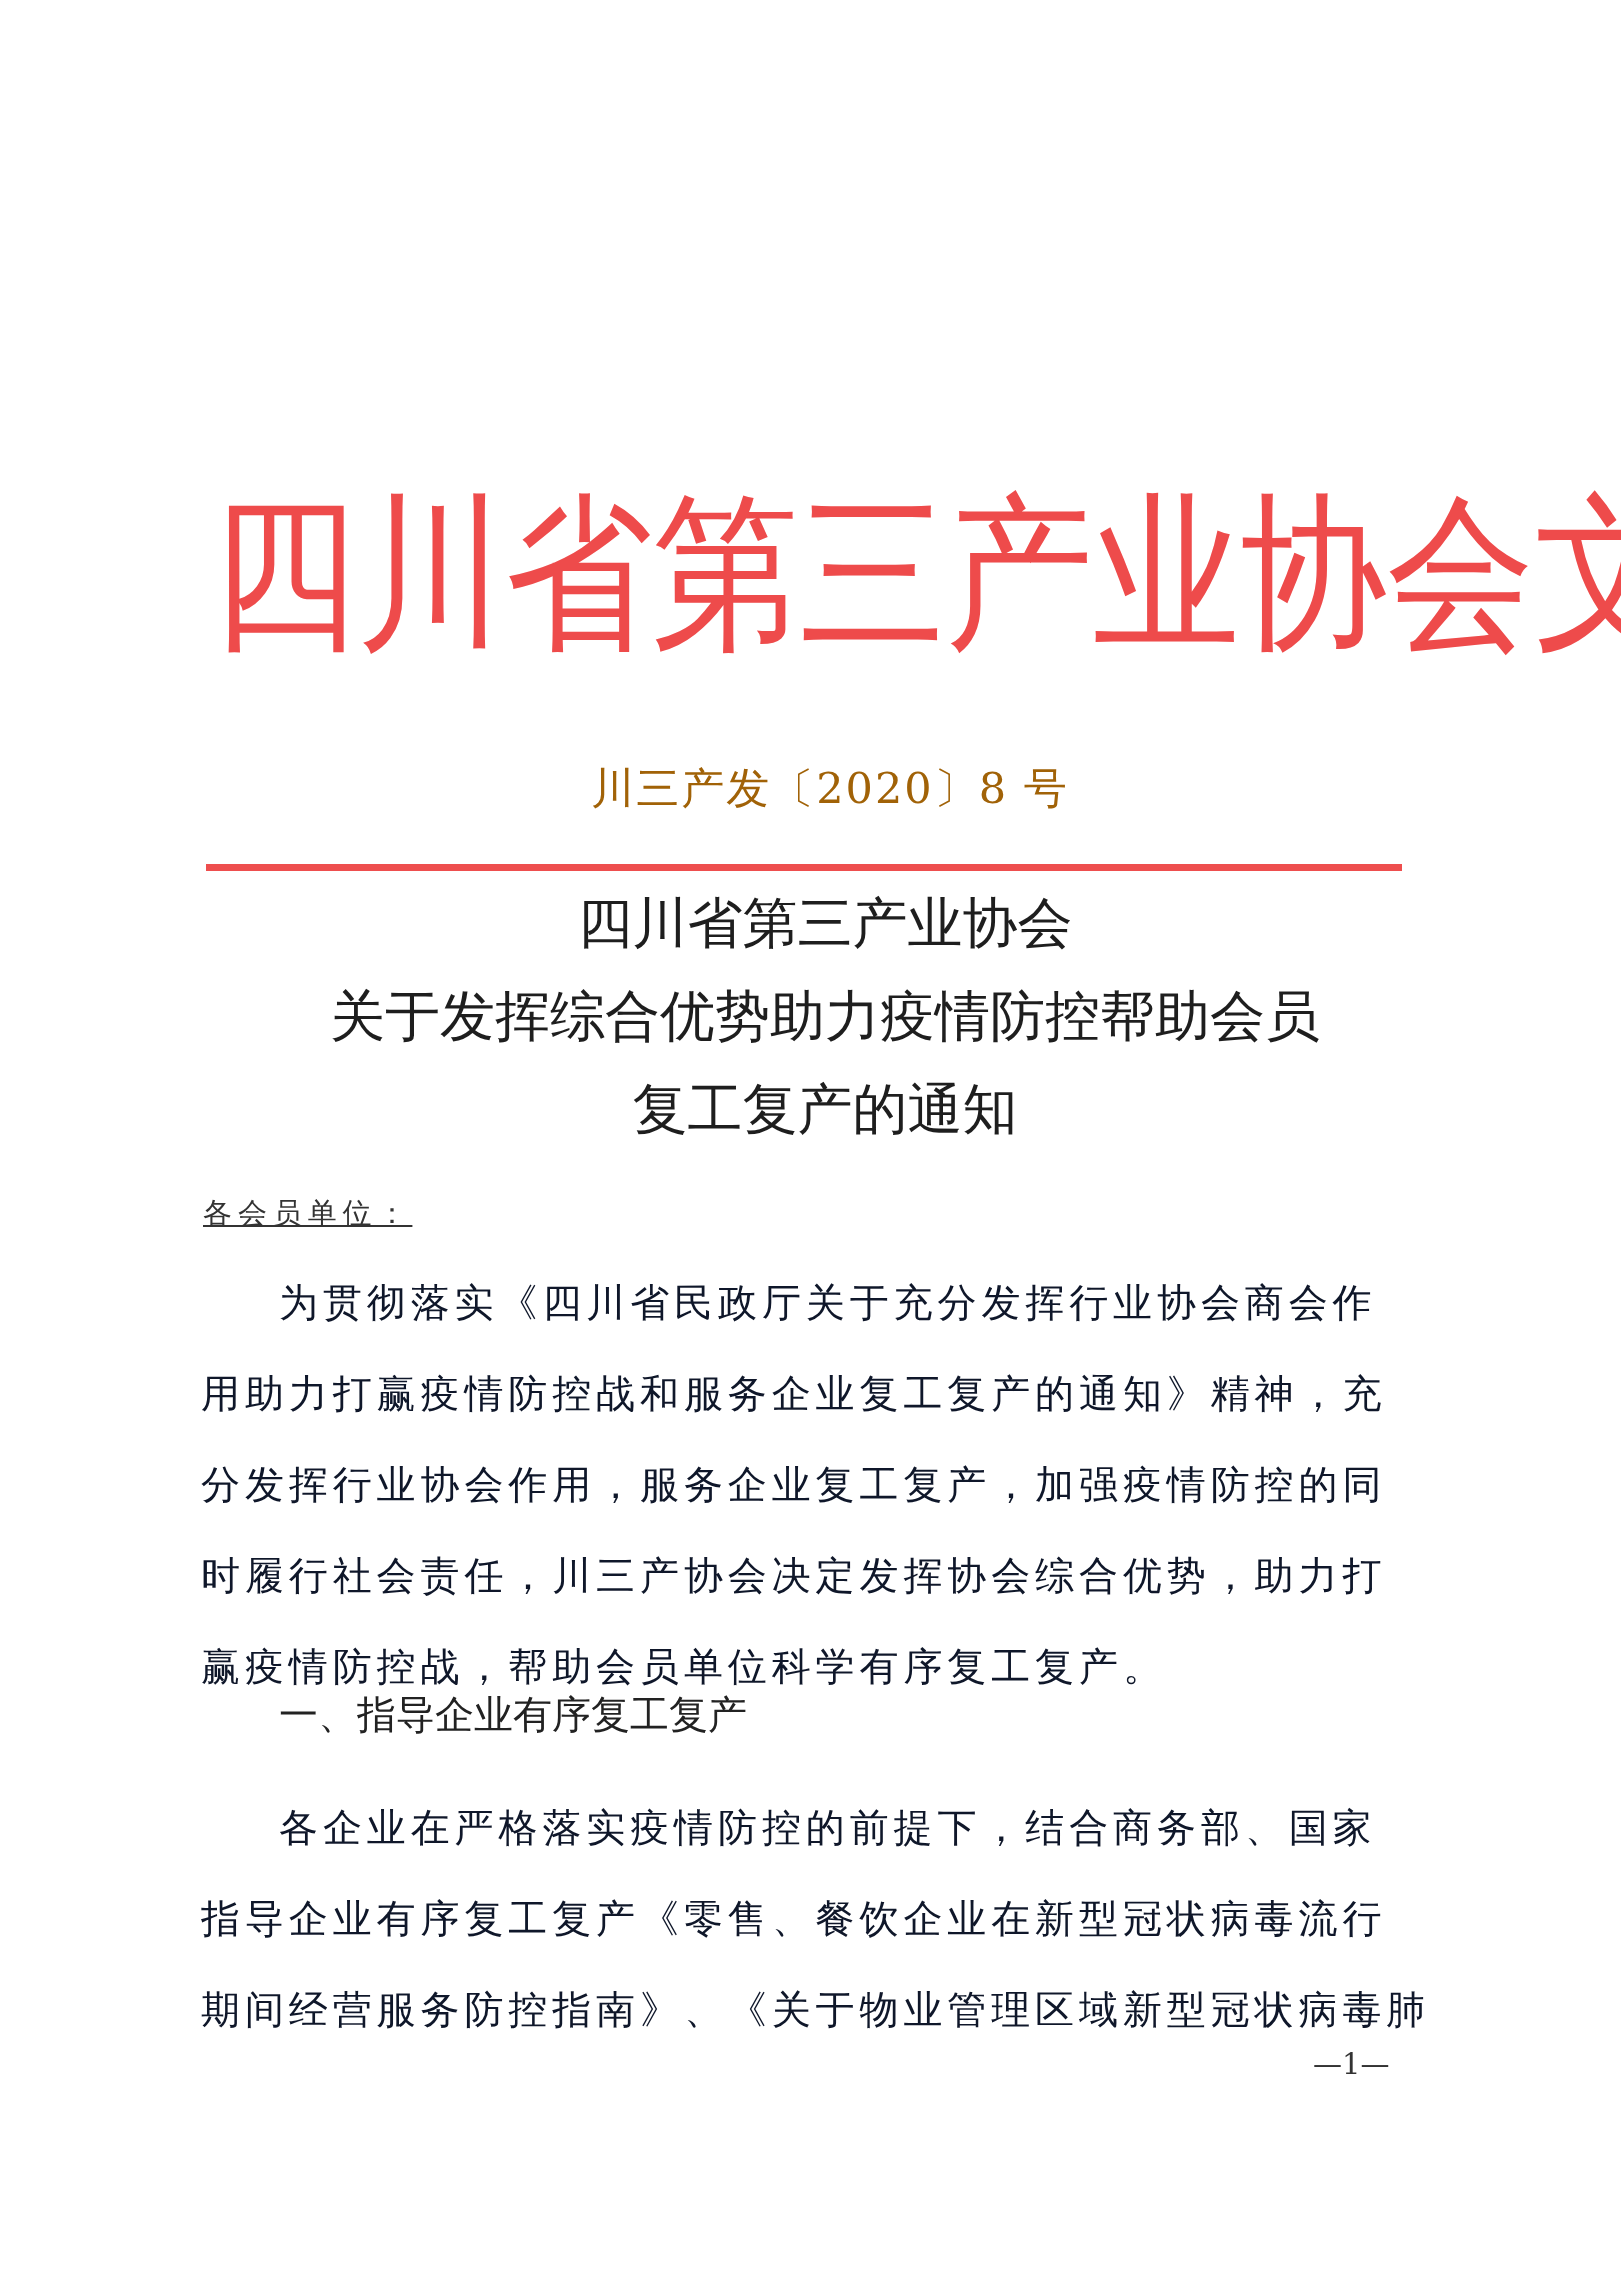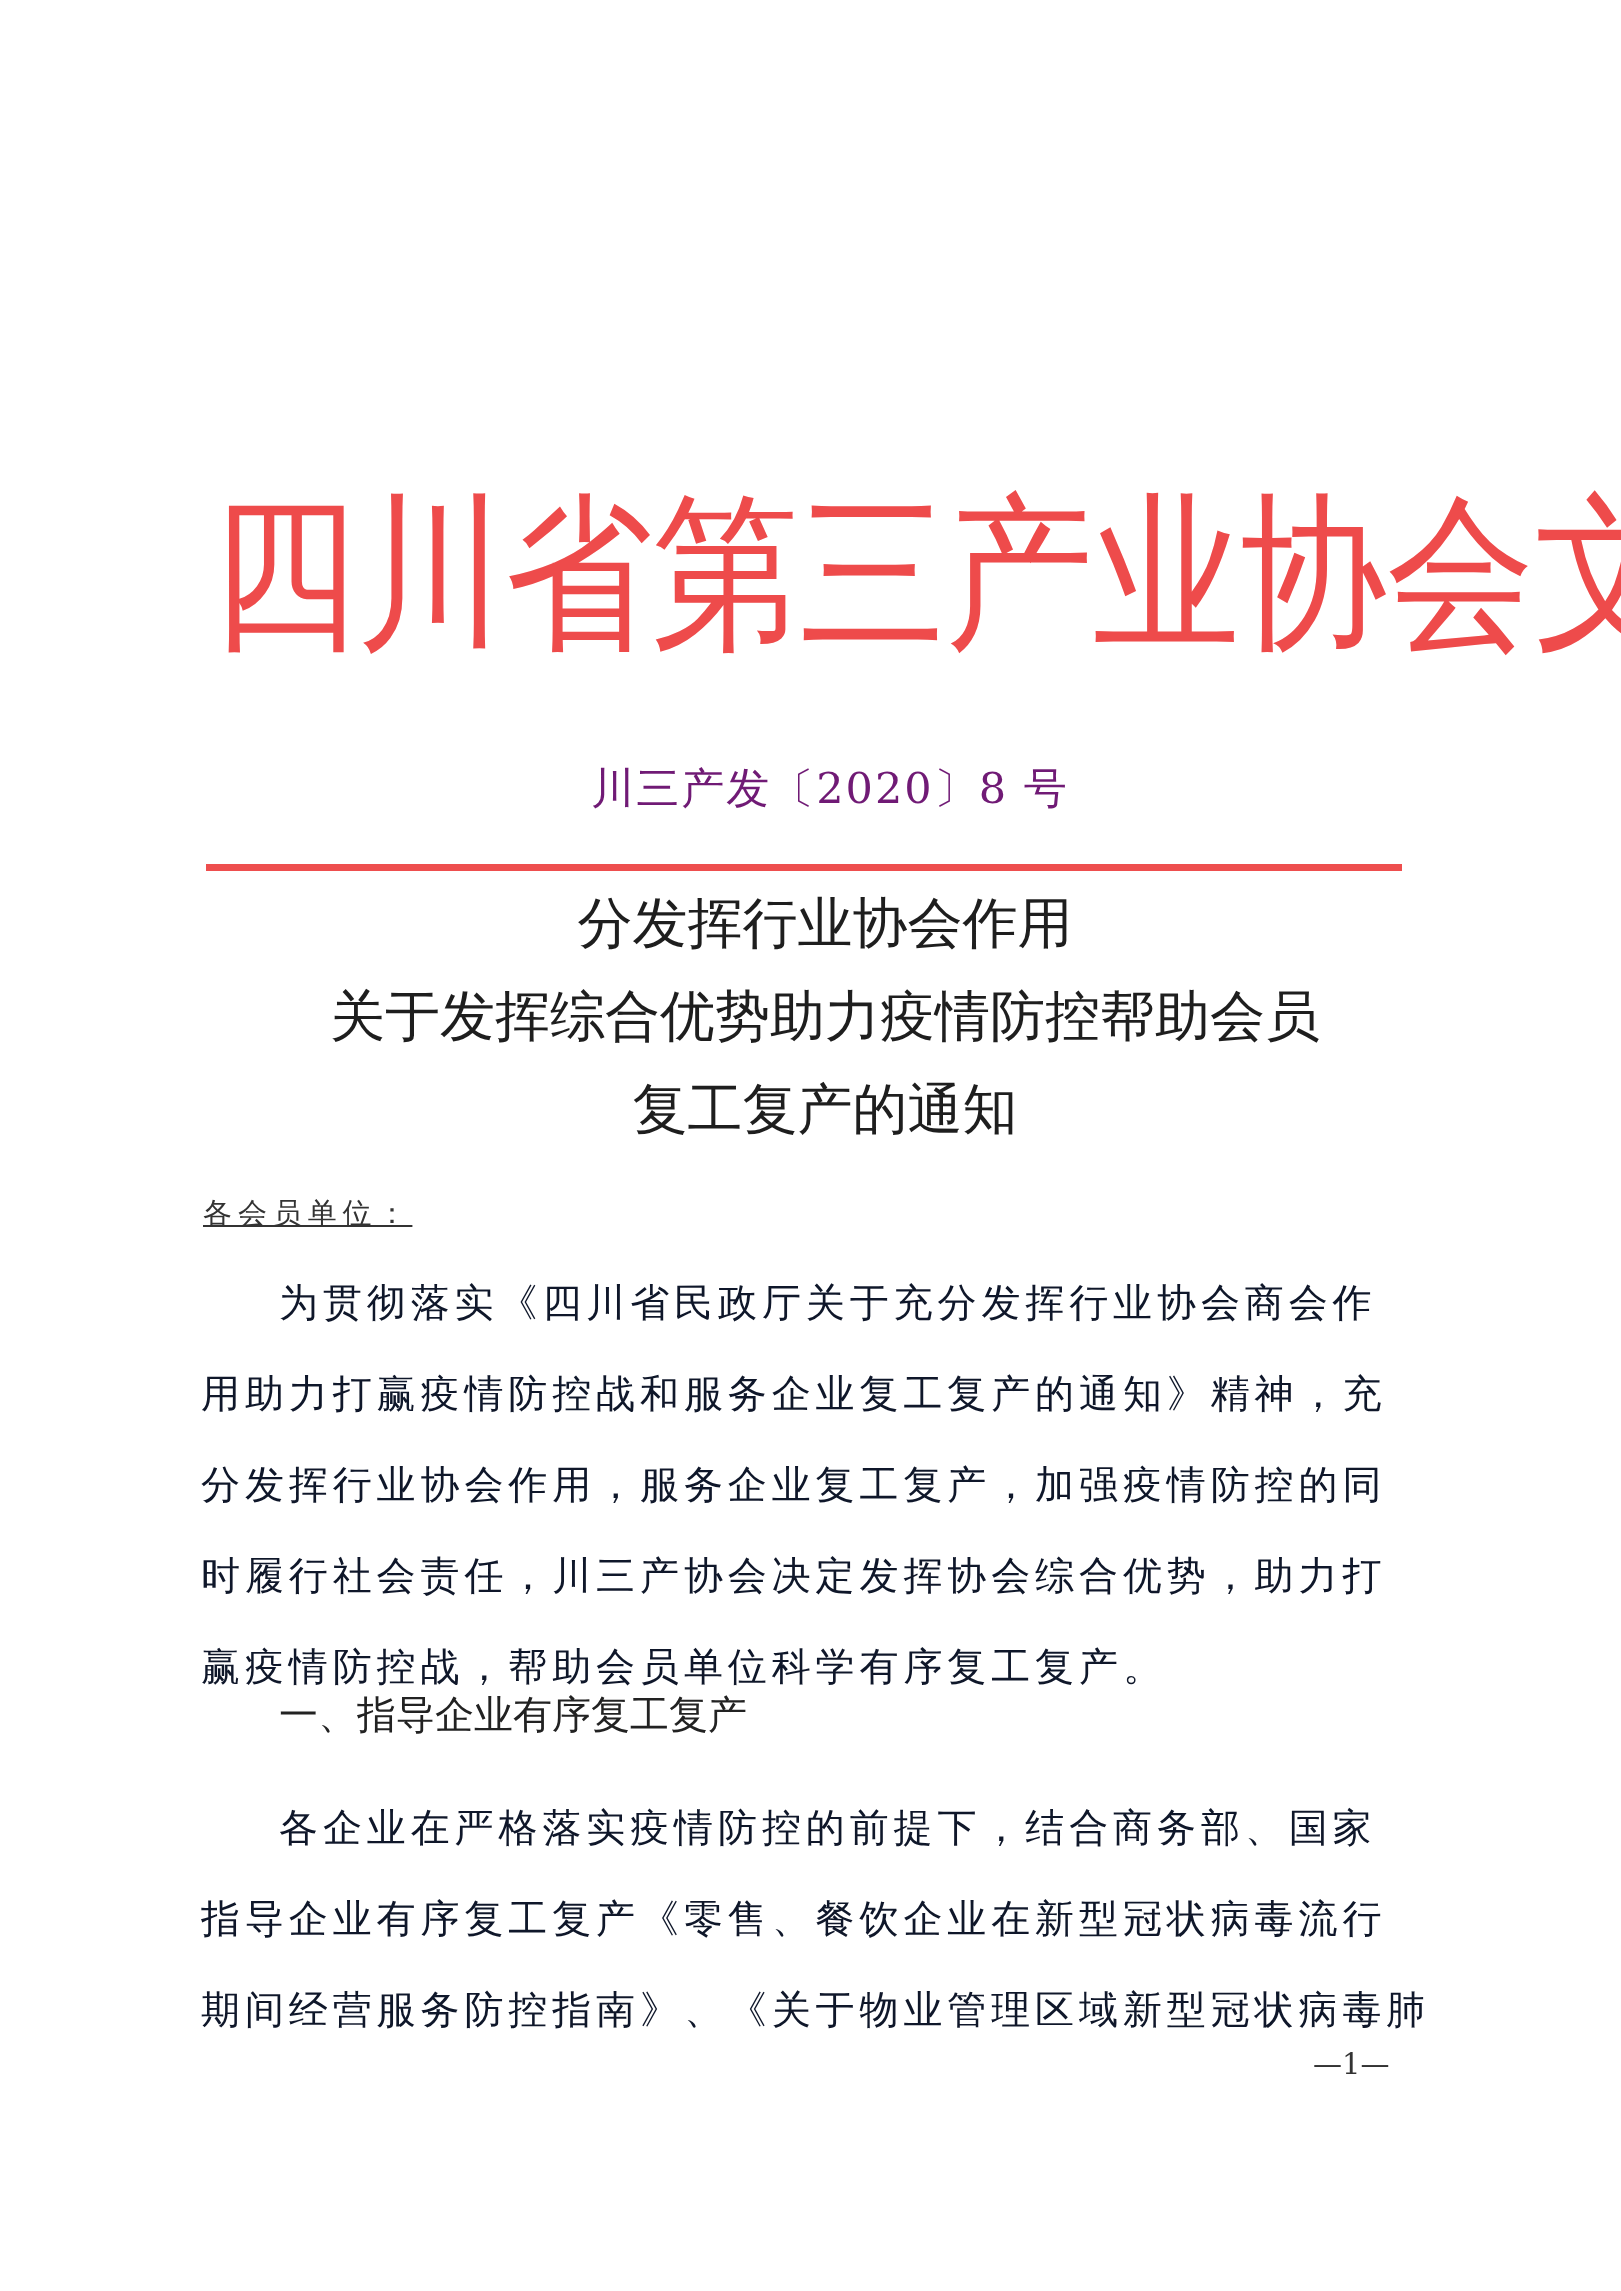--- a/index.html
+++ b/index.html
@@ -9,21 +9,21 @@
   }
   .masthead {
     position:absolute; top:490px; left:211px; width:1186px; height:167px;
     display:flex; justify-content:space-between; align-items:center;
     color:#ee4b4b; font-family:"DejaVu Serif","Liberation Serif",serif;
     font-size:147px; line-height:167px; letter-spacing:0;
   }
   .masthead span { display:inline-block; transform:scaleY(1.15); }
   .docno {
     position:absolute; top:760px; left:0; width:1621px; text-align:center;
-    font-size:43px; color:#701a75; letter-spacing:2px;
+    font-size:43px; color:#a16207; letter-spacing:2px;
     padding-left:39px; box-sizing:border-box;
   }
   .redline {
     position:absolute; top:864px; left:206px; width:1196px; height:6.9px; background:#ee4e4e;
   }
   .title {
     position:absolute; top:877px; left:0; width:1621px; text-align:center;
     font-family:"DejaVu Sans","Liberation Sans",sans-serif; font-size:55px; color:#1e1e1e;
     line-height:93px;
   }
@@ -59,21 +59,21 @@
   <span>会</span>
   <span>文</span>
 
 </div>
 
 <div class="docno">川三产发〔2020〕8 号</div>
 
 <div class="redline"></div>
 
 <div class="title">
-  <div>分发挥行业协会作用</div>
+  <div>四川省第三产业协会</div>
   <div>关于发挥综合优势助力疫情防控帮助会员</div>
   <div>复工复产的通知</div>
 </div>
 
 <div class="salutation">各会员单位：</div>
 
 <div class="para" style="top:1257px;">
   <div class="line" style="padding-left:78px;">为贯彻落实《四川省民政厅关于充分发挥行业协会商会作</div>
   <div class="line">用助力打赢疫情防控战和服务企业复工复产的通知》精神，充</div>
   <div class="line">分发挥行业协会作用，服务企业复工复产，加强疫情防控的同</div>

